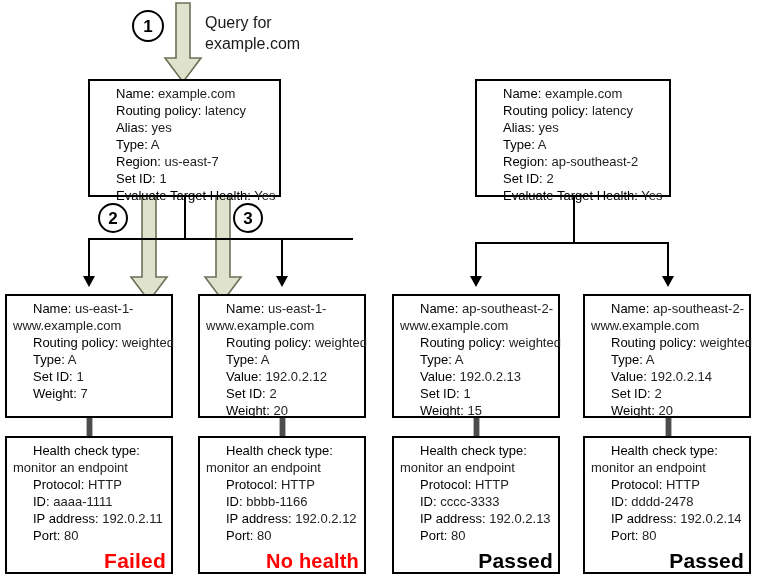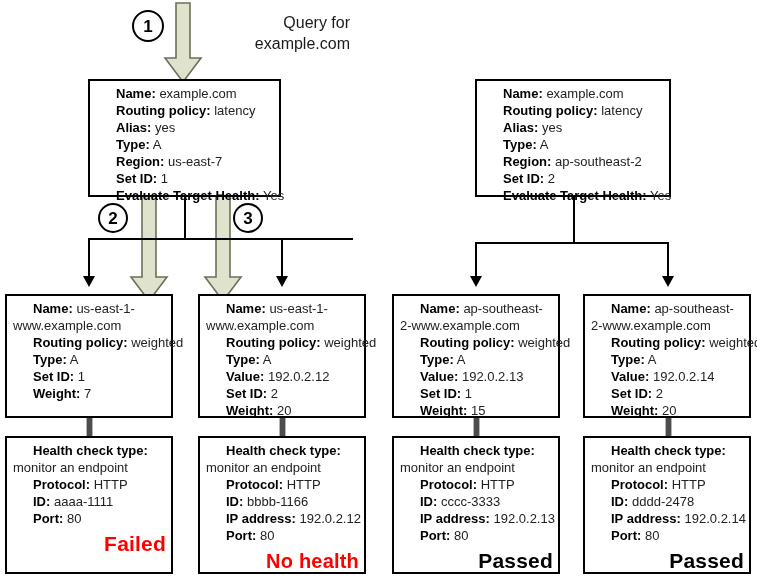--- a/index.html
+++ b/index.html
@@ -23,21 +23,21 @@
     position: absolute;
     box-sizing: border-box;
     border: 2px solid #000000;
     background: #ffffff;
     padding: 4px 5px 4px 6px;
     font-size: 13px;
     line-height: 17px;
     color: #1a1a1a;
   }
   .row { white-space: nowrap; }
-  .k { font-weight: bold; color: #000000; padding-left: 20px; }
+  .k { font-weight: normal; color: #000000; padding-left: 20px; }
   .v { font-weight: normal; color: #222222; }
   .wrapname { white-space: normal; }
 
   
   .status {
     text-align: right;
     font-weight: bold;
     font-size: 21px;
     line-height: 26px;
     margin-top: 4px;
@@ -92,21 +92,21 @@
     font-weight: bold;
     color: #000000;
   }
 
   
   .caption {
     position: absolute;
     font-size: 16px;
     line-height: 21px;
     color: #1a1a1a;
-    text-align: right;
+    text-align: left;
     white-space: pre-line;
   }
 </style>
 </head>
 <body>
 
 <div id="canvas">
 
   <div class="bigarrow" style="left:163px; top:2px;">
     <svg width="40" height="82" viewBox="0 0 40 82">
@@ -205,20 +205,21 @@
     <div class="row"><span class="k">Value:</span> <span class="v">192.0.2.14</span></div>
     <div class="row"><span class="k">Set ID:</span> <span class="v">2</span></div>
     <div class="row"><span class="k">Weight:</span> <span class="v">20</span></div>
   </div>
 
   <div class="box" style="left:5px; top:436px; width:168px; height:138px;">
     <div class="row"><span class="k">Health check type:</span></div>
     <div class="row"><span class="v">monitor an endpoint</span></div>
     <div class="row"><span class="k">Protocol:</span> <span class="v">HTTP</span></div>
     <div class="row"><span class="k">ID:</span> <span class="v">aaaa-1111</span></div>
+    <div class="row"><span class="k">IP address:</span> <span class="v">192.0.2.11</span></div>
     <div class="row"><span class="k">Port:</span> <span class="v">80</span></div>
     <div class="status fail">Failed</div>
   </div>
 
   <div class="box" style="left:198px; top:436px; width:168px; height:138px;">
     <div class="row"><span class="k">Health check type:</span></div>
     <div class="row"><span class="v">monitor an endpoint</span></div>
     <div class="row"><span class="k">Protocol:</span> <span class="v">HTTP</span></div>
     <div class="row"><span class="k">ID:</span> <span class="v">bbbb-1166</span></div>
     <div class="row"><span class="k">IP address:</span> <span class="v">192.0.2.12</span></div>

